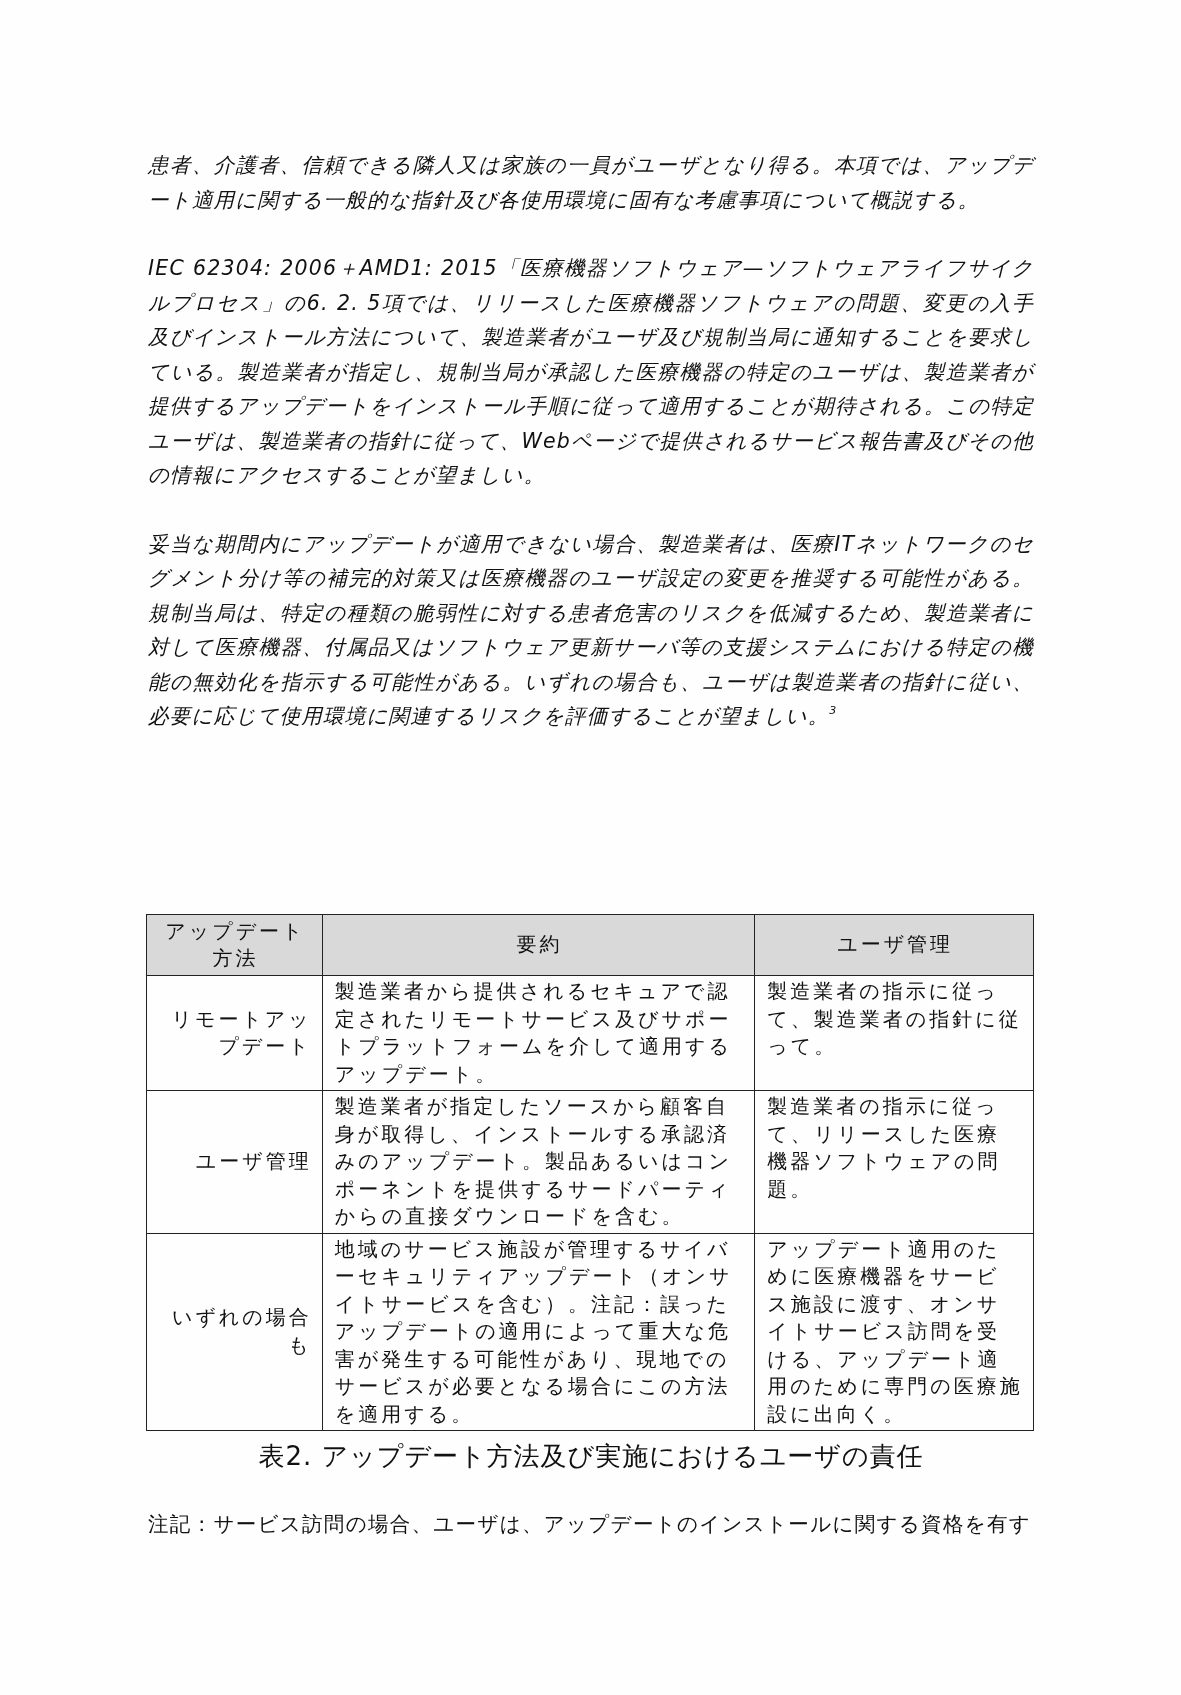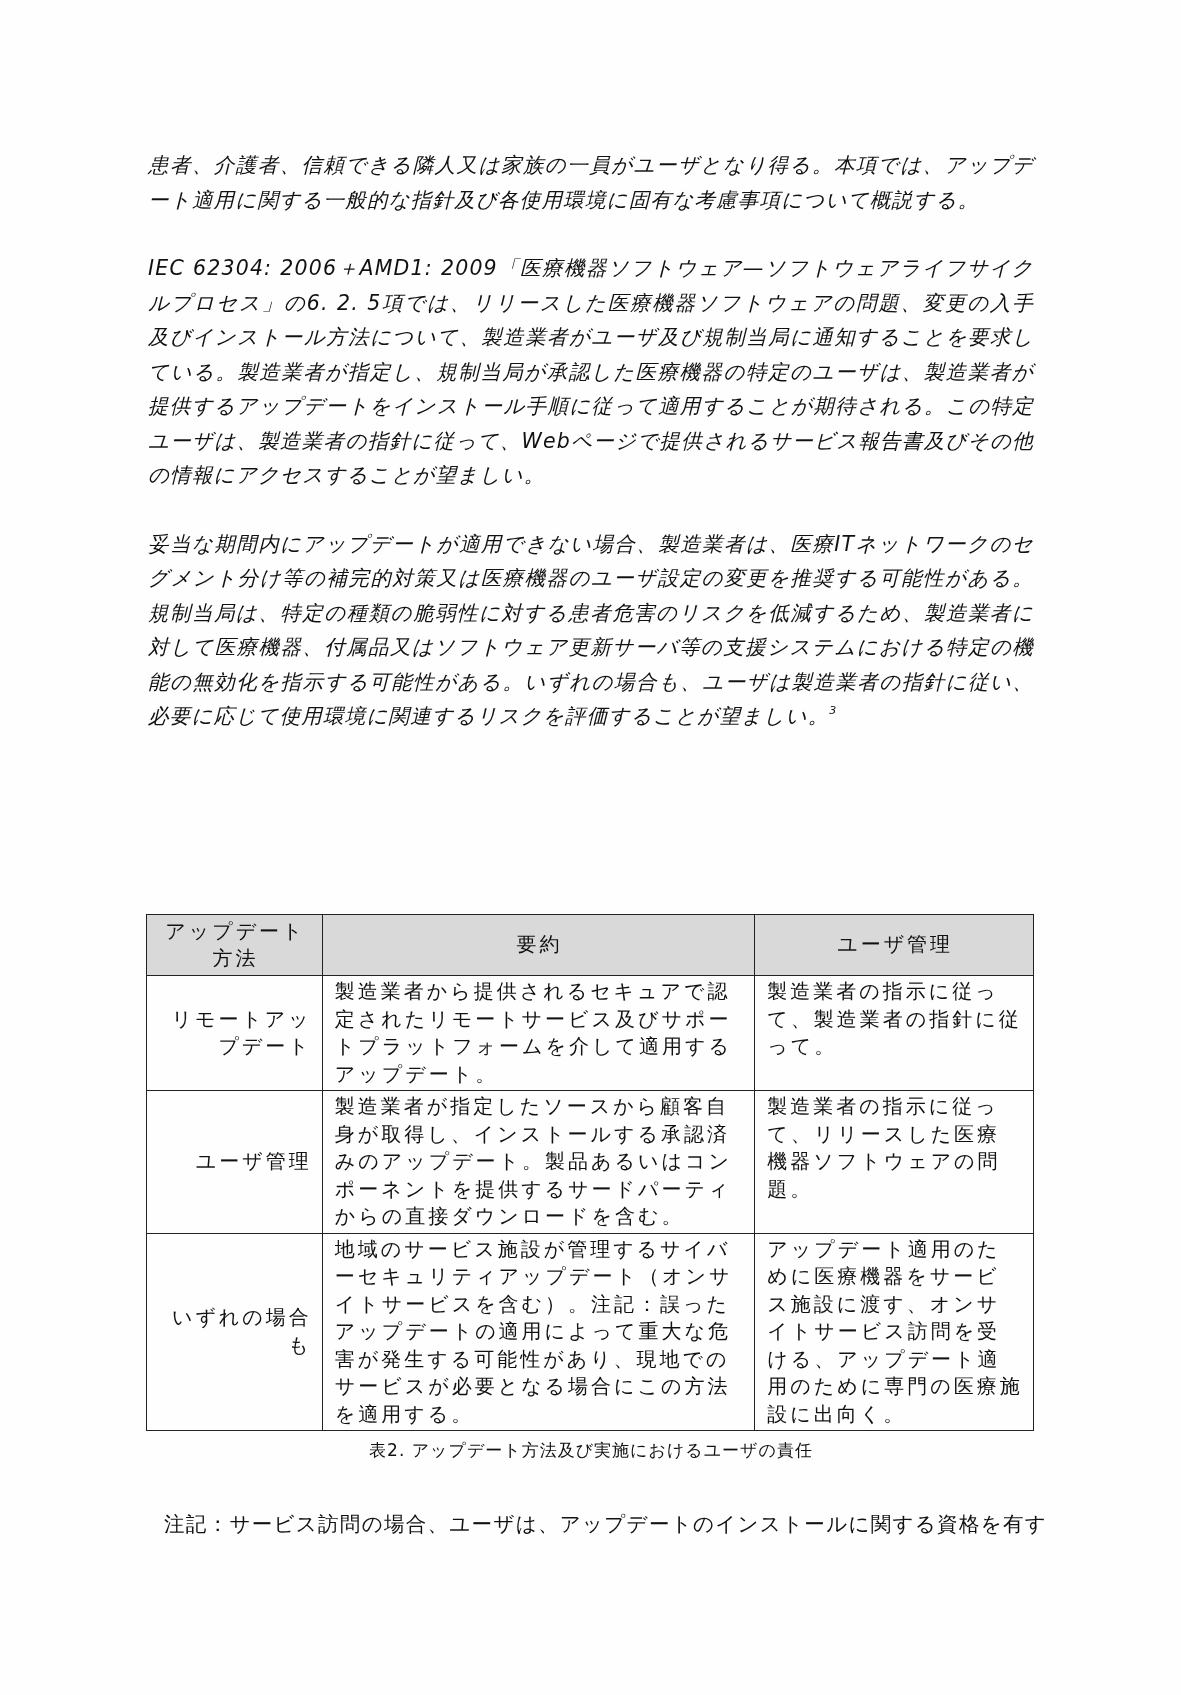--- a/index.html
+++ b/index.html
@@ -62,42 +62,42 @@
     }
     col.c1 { width: 176px; }
     col.c2 { width: 433px; }
     col.c3 { width: 279px; }
     .caption {
       position: absolute;
       left: 148px;
       top: 1439px;
       width: 886px;
       text-align: center;
-      font-size: 17px;
+      font-size: 26px;
       letter-spacing: 1px;
     }
     .note {
       position: absolute;
-      left: 164px;
+      left: 148px;
       top: 1510px;
       width: 900px;
       font-size: 20.5px;
       letter-spacing: 1.3px;
       white-space: nowrap;
     }
   </style>
 </head>
 <body>
 
 <div class="page">
   <p class="para">
     <span>患者、介護者、信頼できる隣人又は家族の一員がユーザとなり得る。本項では、アップデート適用に関する一般的な指針及び各使用環境に固有な考慮事項について概説する。</span>
   </p>
   <p class="para">
-    <span>IEC 62304: 2006＋AMD1: 2009「医療機器ソフトウェア—ソフトウェアライフサイクルプロセス」の6. 2. 5項では、リリースした医療機器ソフトウェアの問題、変更の入手及びインストール方法について、製造業者がユーザ及び規制当局に通知することを要求している。製造業者が指定し、規制当局が承認した医療機器の特定のユーザは、製造業者が提供するアップデートをインストール手順に従って適用することが期待される。この特定ユーザは、製造業者の指針に従って、Webページで提供されるサービス報告書及びその他の情報にアクセスすることが望ましい。</span>
+    <span>IEC 62304: 2006＋AMD1: 2015「医療機器ソフトウェア—ソフトウェアライフサイクルプロセス」の6. 2. 5項では、リリースした医療機器ソフトウェアの問題、変更の入手及びインストール方法について、製造業者がユーザ及び規制当局に通知することを要求している。製造業者が指定し、規制当局が承認した医療機器の特定のユーザは、製造業者が提供するアップデートをインストール手順に従って適用することが期待される。この特定ユーザは、製造業者の指針に従って、Webページで提供されるサービス報告書及びその他の情報にアクセスすることが望ましい。</span>
   </p>
   <p class="para">
     <span>妥当な期間内にアップデートが適用できない場合、製造業者は、医療ITネットワークのセグメント分け等の補完的対策又は医療機器のユーザ設定の変更を推奨する可能性がある。規制当局は、特定の種類の脆弱性に対する患者危害のリスクを低減するため、製造業者に対して医療機器、付属品又はソフトウェア更新サーバ等の支援システムにおける特定の機能の無効化を指示する可能性がある。いずれの場合も、ユーザは製造業者の指針に従い、必要に応じて使用環境に関連するリスクを評価することが望ましい。</span><sup>3</sup>
   </p>
 </div>
 
 <table class="resp">
   <colgroup>
       <col class="c1">
       <col class="c2">

